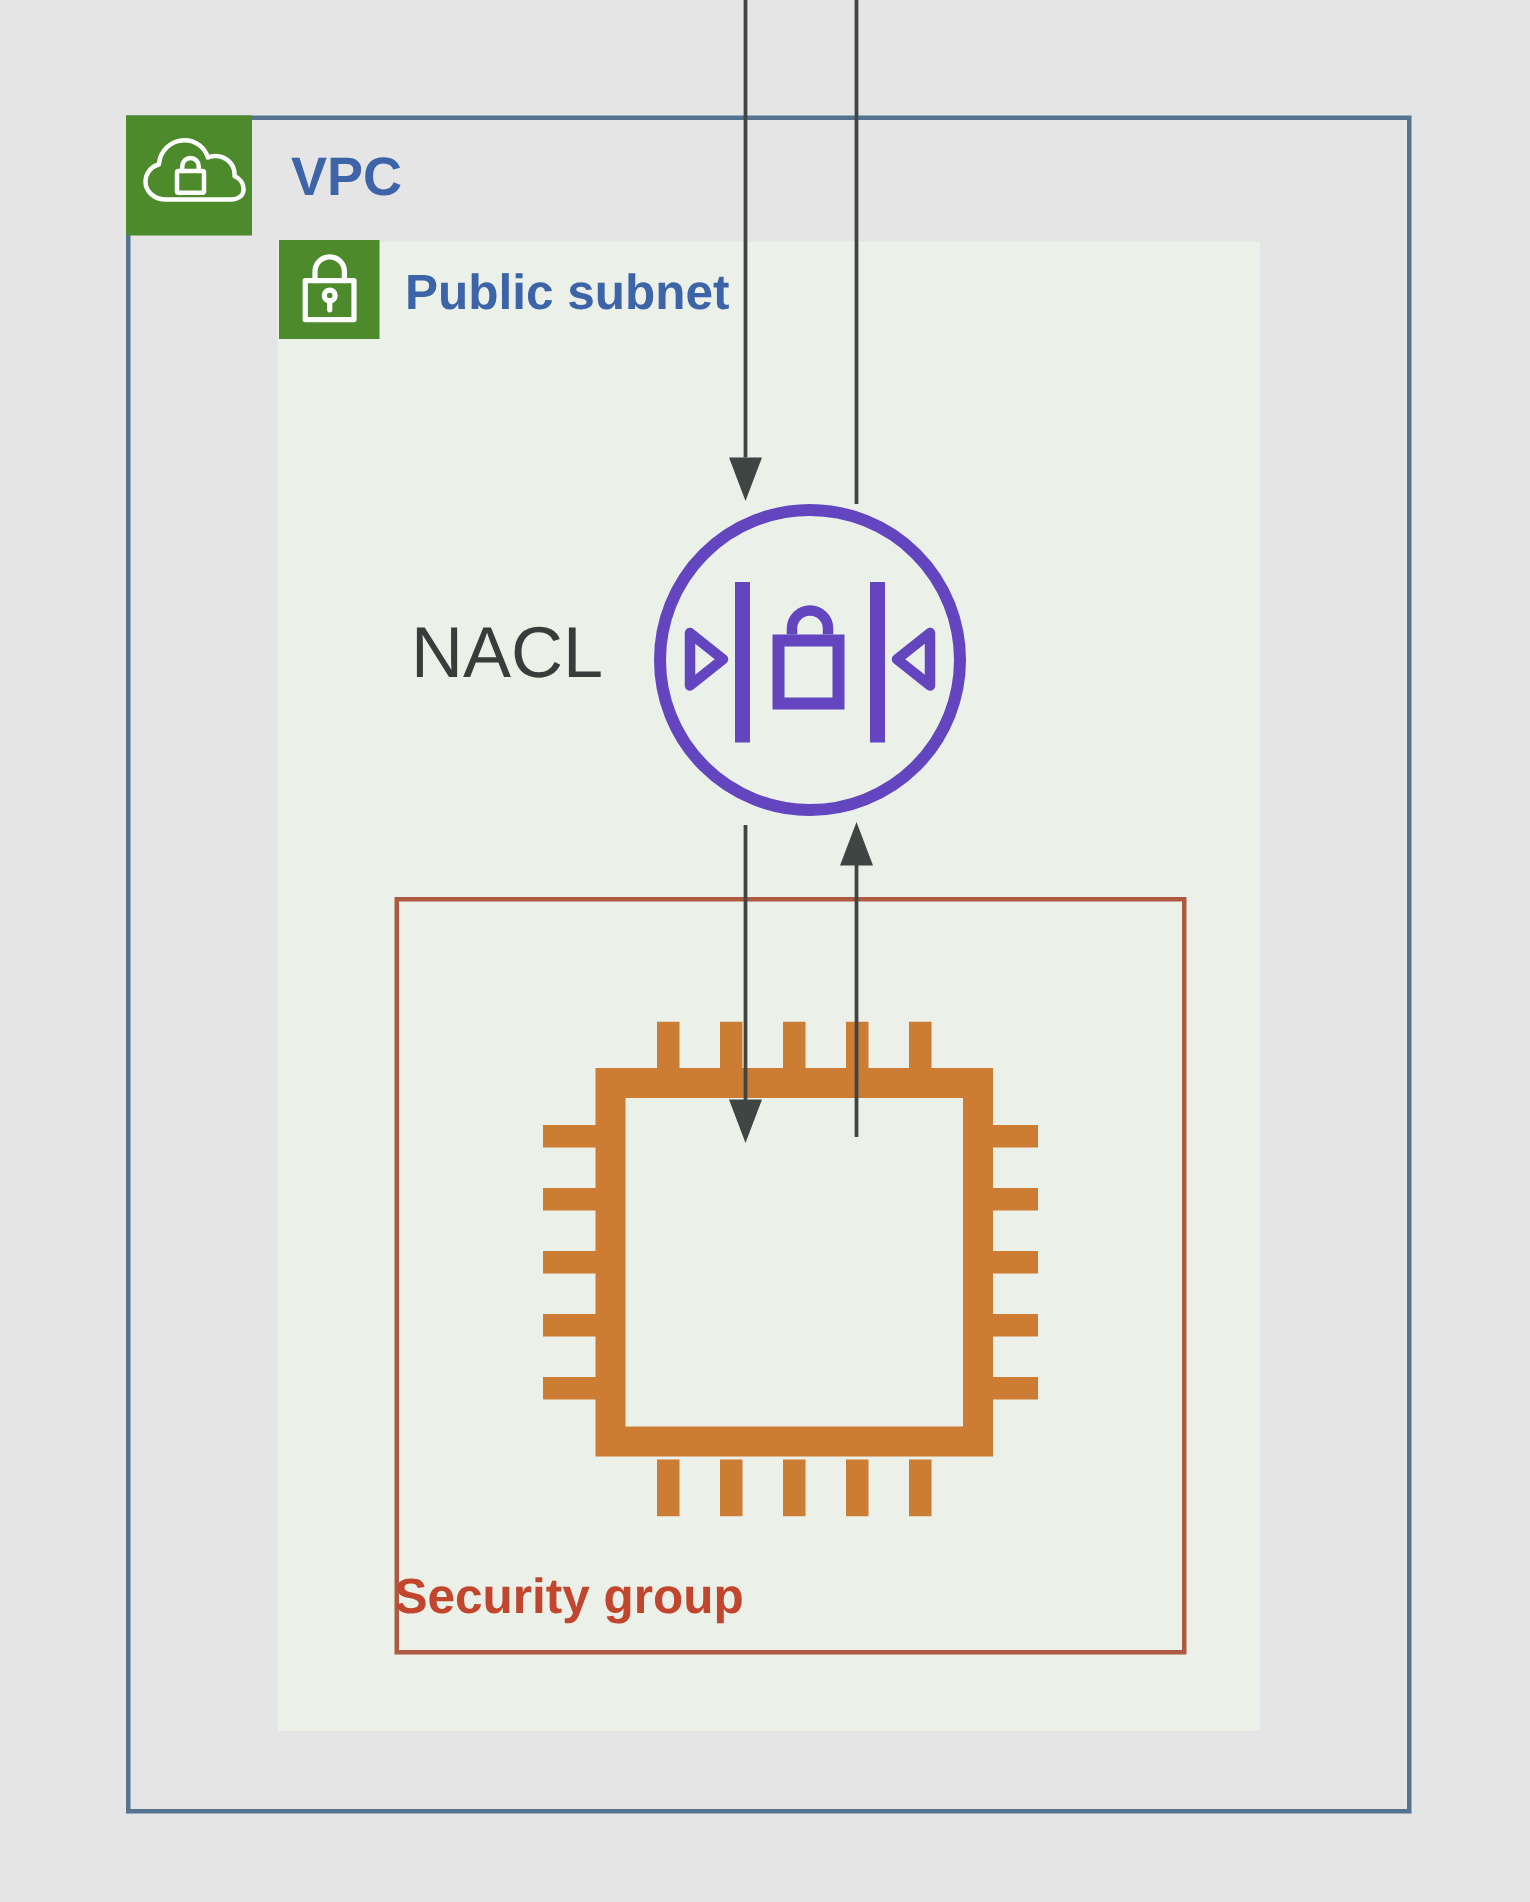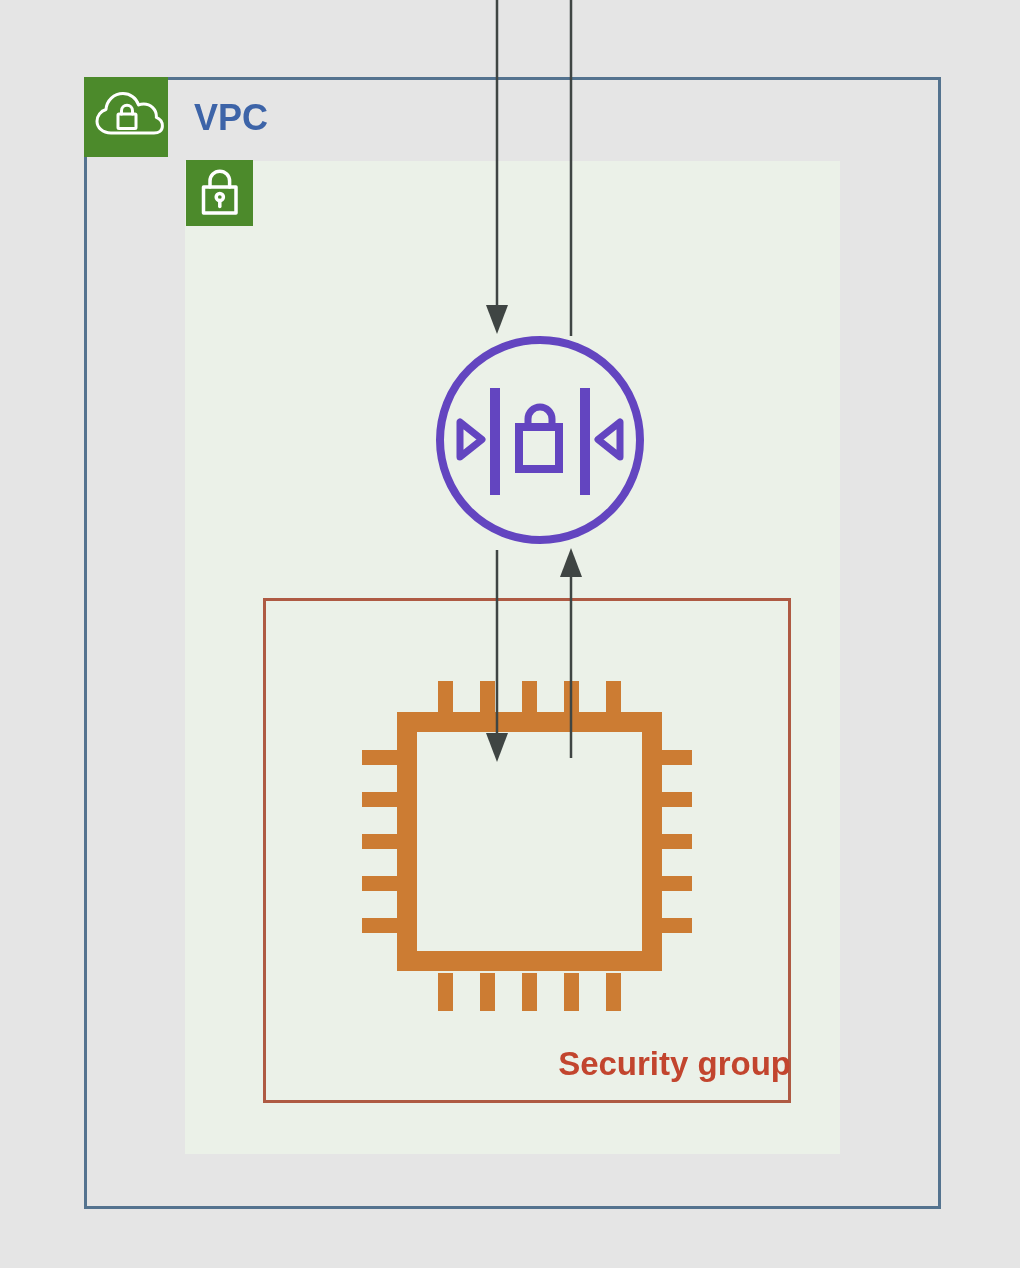--- a/index.html
+++ b/index.html
@@ -14,21 +14,21 @@
   .vpc-box{left:84px;top:77px;width:857px;height:1132px;border:3px solid var(--vpc-border);box-sizing:border-box;background:transparent;}
   .vpc-icon{left:84px;top:77px;width:84px;height:80px;background:var(--green);}
   .vpc-label{left:194px;top:98px;font-size:36px;font-weight:700;color:var(--blue);line-height:1.1;}
   .subnet-bg{left:185px;top:161px;width:655px;height:993px;background:var(--subnet-bg);}
   .subnet-icon{left:186px;top:160px;width:67px;height:66px;background:var(--green);}
   .subnet-label{left:270px;top:177px;font-size:33px;font-weight:700;color:var(--blue);line-height:1.1;}
   .nacl-label{left:274px;top:412px;font-size:48px;font-weight:400;color:var(--nacl-text);line-height:1.0;}
   .nacl-icon{left:436px;top:336px;width:208px;height:208px;}
   .sg-box{left:263px;top:598px;width:528px;height:505px;border:3px solid var(--sg-border);box-sizing:border-box;background:transparent;}
   .chip-icon{left:362px;top:681px;width:330px;height:330px;}
-  .sg-label{left:263px;top:1046px;width:528px;text-align:right;font-size:33px;font-weight:700;color:var(--sg-text);line-height:1.1;}
+  .sg-label{left:263px;top:1046px;width:528px;text-align:left;font-size:33px;font-weight:700;color:var(--sg-text);line-height:1.1;}
   .arrows{left:0;top:0;width:1020px;height:1268px;pointer-events:none;z-index:10;}
   svg{display:block;}
 </style>
 </head>
 <body>
 
 <div class="canvas">
 
   <div class="abs vpc-box"></div>
 
@@ -50,21 +50,23 @@
     <svg width="67" height="66" viewBox="0 0 67 66">
       <g fill="none" stroke="#ffffff" stroke-width="3.5" stroke-linejoin="round" stroke-linecap="round">
         <path d="M24 27 v-6 a9.8 9.8 0 0 1 19.6 0 V27"></path>
         <rect x="17.5" y="27" width="32.5" height="26"></rect>
         <circle cx="33.8" cy="37" r="3.6"></circle>
         <path d="M33.8 40.6 V46.5"></path>
       </g>
     </svg>
   </div>
 
+  <div class="abs subnet-label">Public subnet</div>
 
+  <div class="abs nacl-label">NACL</div>
 
   <div class="abs nacl-icon">
     <svg width="208" height="208" viewBox="0 0 208 208">
       <g style="stroke:var(--purple)" fill="none">
         <circle cx="104" cy="104" r="100" stroke-width="8"></circle>
         <rect x="54" y="52" width="10" height="107" style="fill:var(--purple)" stroke="none"></rect>
         <rect x="144" y="52" width="10" height="107" style="fill:var(--purple)" stroke="none"></rect>
         <path d="M92 87 v-4 a12 12 0 0 1 24 0 v4" stroke-width="7"></path>
         <rect x="83" y="91" width="40" height="42" stroke-width="8"></rect>
         <polygon points="24,86 24,121 46,103.5" stroke-width="7" stroke-linejoin="round"></polygon>

